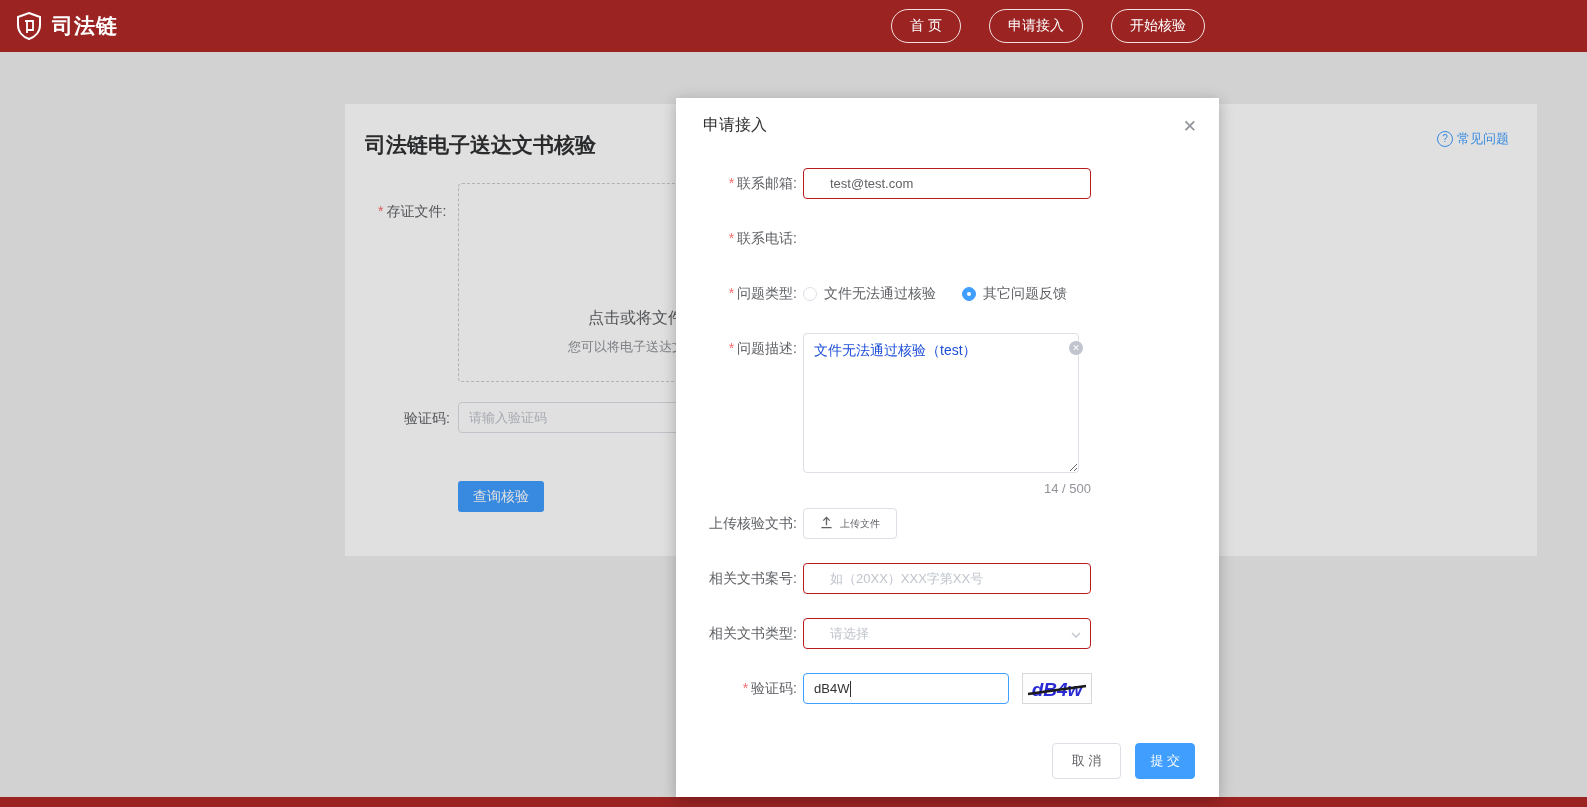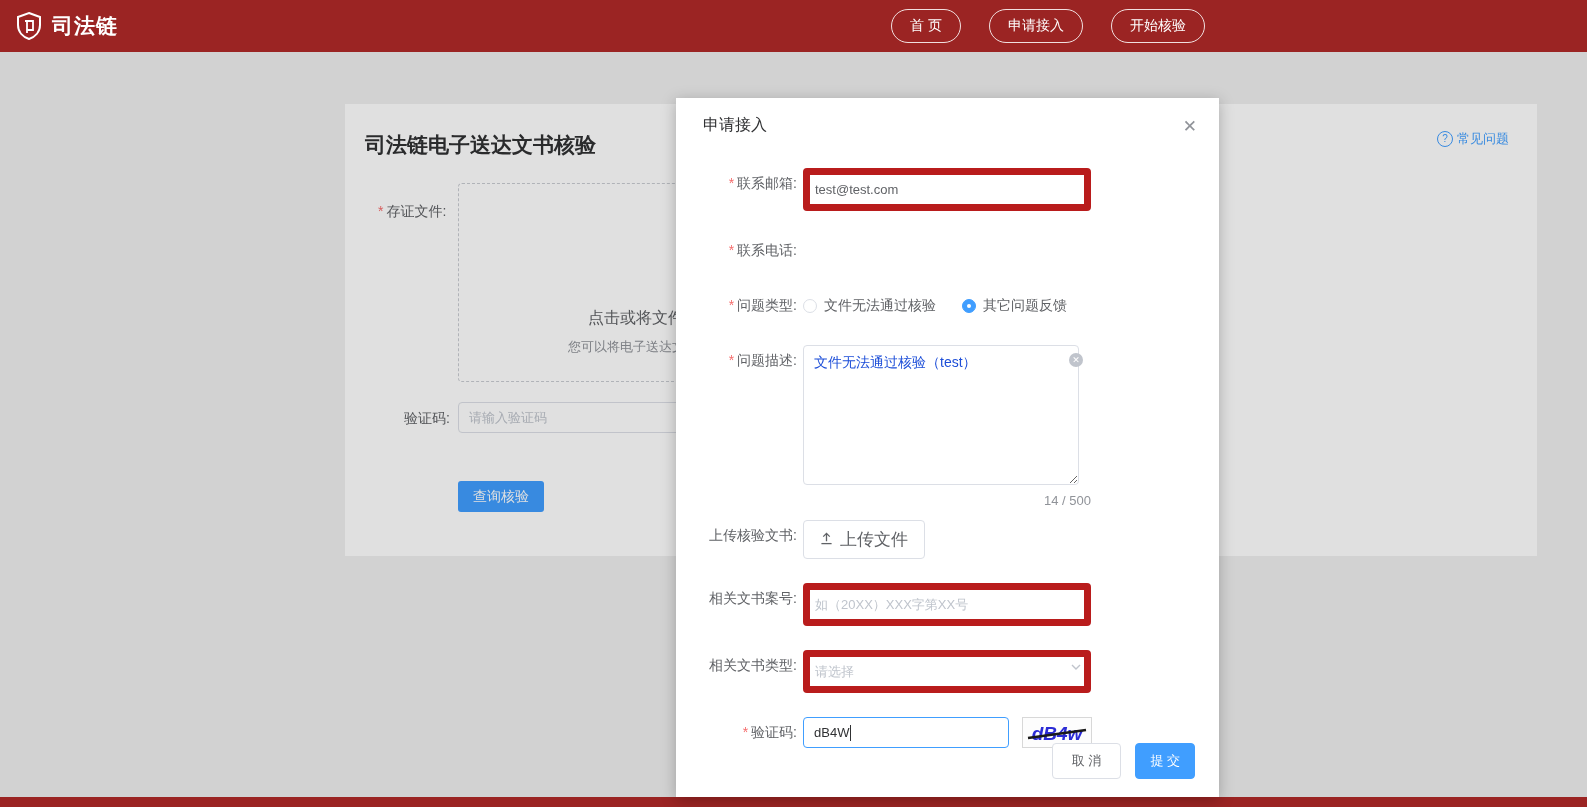--- a/index.html
+++ b/index.html
@@ -42,39 +42,39 @@
   .modal{position:fixed;left:676px;top:98px;width:543px;bottom:10px;background:#fff;z-index:50;
     box-shadow:0 3px 14px rgba(0,0,0,.25);}
   .modal-hd{padding:17px 24px 8px 27px;}
   .modal-title{font-size:16px;color:#303133;}
   .modal-close{position:absolute;right:18px;top:14px;background:none;border:none;font-size:17px;
     color:#909399;cursor:pointer;padding:4px;}
   .modal-body{padding-top:24px;}
   .mrow{display:flex;align-items:flex-start;margin-bottom:24px;}
   .mlabel{flex:none;width:121px;text-align:right;padding-right:6px;font-size:14px;color:#606266;
     line-height:31px;white-space:nowrap;}
-  .minput{width:288px;height:43px;box-sizing:border-box;border:7px solid #b91c1c;border-radius:4px;
-    padding:0 5px;font-size:13px;color:#606266;}
+  .minput{width:288px;height:31px;box-sizing:border-box;border:1px solid #b91c1c;border-radius:4px;
+    padding:0 26px;font-size:13px;color:#606266;}
   .minput::placeholder{color:#bfc4cc;}
   .radio-row{line-height:31px;display:flex;align-items:center;}
   .radio{flex:none;width:14px;height:14px;border:1px solid #dcdfe6;border-radius:50%;
     box-sizing:border-box;background:#fff;margin-right:7px;cursor:pointer;position:relative;}
   .radio.checked{background:#409eff;border-color:#409eff;}
   .radio.checked::after{content:"";position:absolute;left:4px;top:4px;width:4px;height:4px;
     border-radius:50%;background:#fff;}
   .radio-label{font-size:14px;color:#606266;margin-right:26px;cursor:pointer;}
   .ta-wrap{position:relative;}
   .mtextarea{width:276px;height:140px;box-sizing:border-box;border:1px solid #dcdfe6;border-radius:4px;
     padding:8px 24px 8px 10px;font-size:14px;color:#1d4ed8;resize:vertical;
     font-family:"Liberation Sans","DejaVu Sans",sans-serif;}
   .clear-icon{position:absolute;right:8px;top:8px;width:14px;height:14px;border-radius:50%;
     background:#c0c4cc;color:#fff;font-size:9px;line-height:14px;text-align:center;cursor:pointer;}
   .count{width:288px;text-align:right;font-size:13px;color:#909399;margin-top:4px;}
   .upload-btn{display:inline-flex;align-items:center;gap:7px;border:1px solid #dcdfe6;background:#fff;
-    border-radius:4px;padding:7px 16px;font-size:17px;color:#606266;cursor:pointer;}
+    border-radius:4px;padding:7px 16px;font-size:10px;color:#606266;cursor:pointer;}
   .sel-wrap{position:relative;width:288px;}
   .sel-wrap .minput{width:100%;}
   .sel-chevron{position:absolute;right:9px;top:9px;color:#c0c4cc;pointer-events:none;}
   .fake-input{width:206px;height:31px;box-sizing:border-box;border:1px solid #409eff;border-radius:4px;
     padding:0 10px;display:flex;align-items:center;font-size:13px;color:#303133;cursor:text;}
   .caret{width:1px;height:16px;background:#303133;margin-left:1px;animation:blink 1s step-end infinite;}
   @keyframes blink{50%{opacity:0;}}
   .captcha-img{width:70px;height:31px;margin-left:13px;cursor:pointer;display:block;}
   .modal-ft{position:absolute;right:24px;bottom:18px;display:flex;gap:14px;}
   .btn-cancel{background:#fff;border:1px solid #dcdfe6;border-radius:4px;padding:8px 19px;

